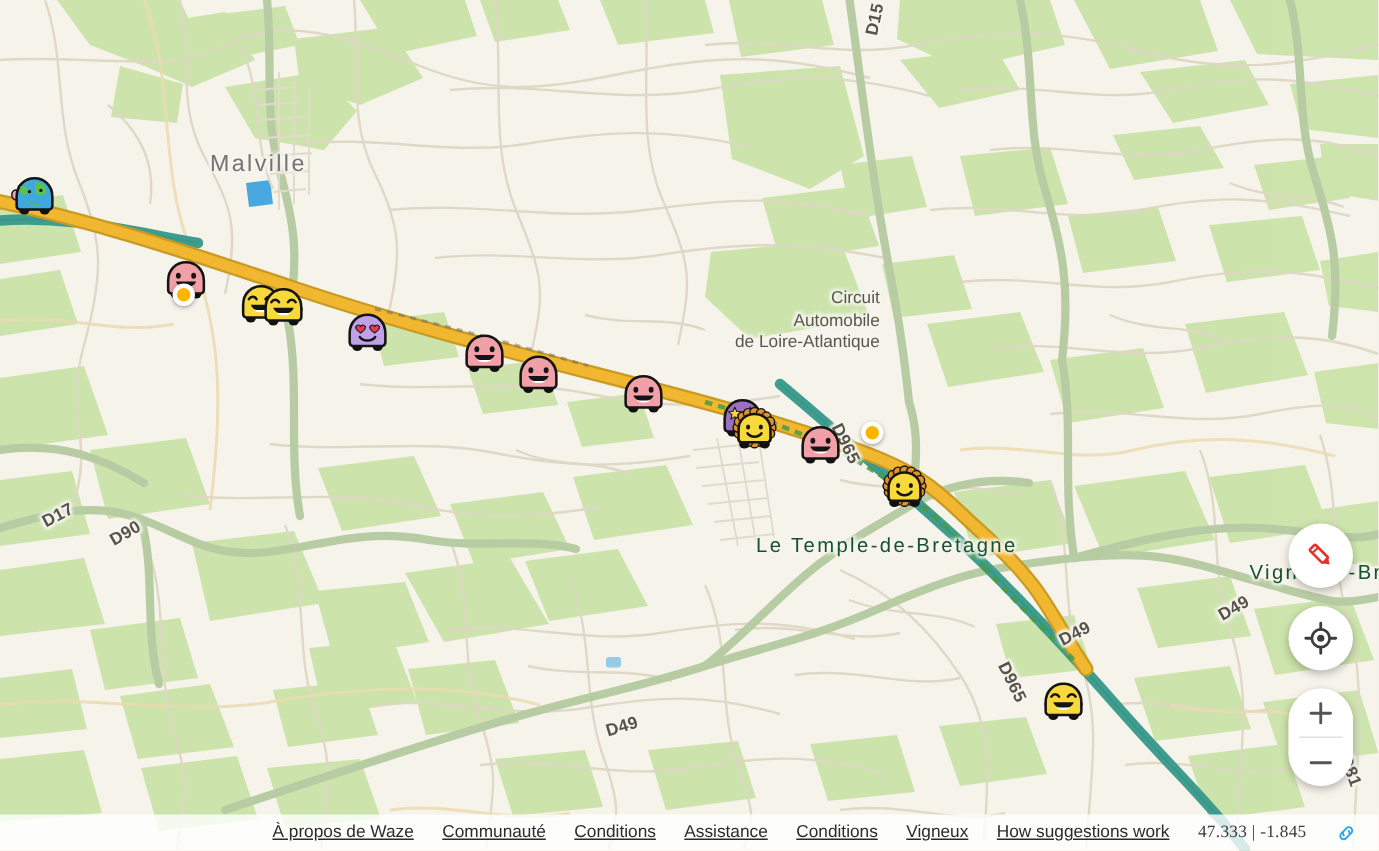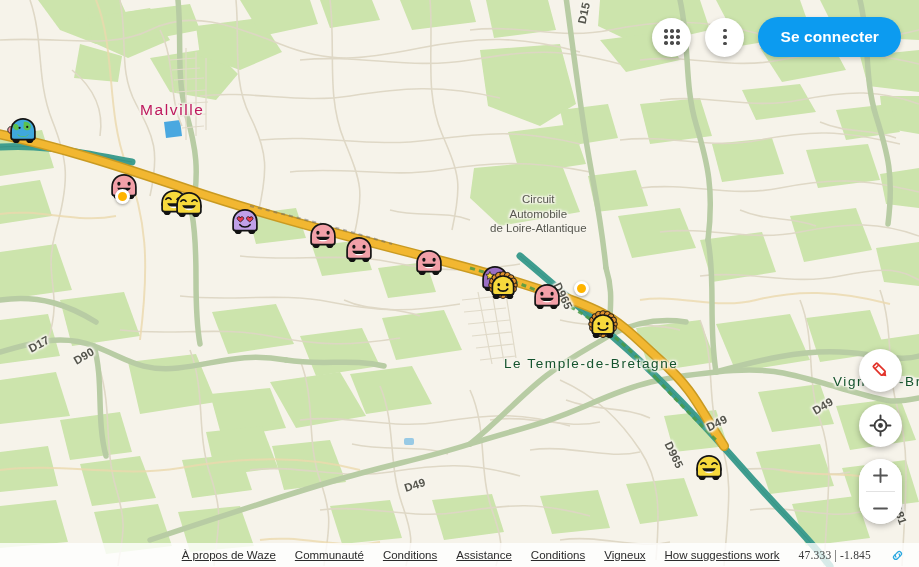--- a/index.html
+++ b/index.html
@@ -16,23 +16,23 @@
   #map svg { display:block; width:919px; height:567px; }
 
   
   .mlabel {
     position:absolute; white-space:nowrap; pointer-events:none;
     color:#4a4a46; text-shadow:
       -1.4px -1.4px 1.6px #f7f5ee, 1.4px -1.4px 1.6px #f7f5ee,
       -1.4px  1.4px 1.6px #f7f5ee, 1.4px  1.4px 1.6px #f7f5ee,
        0 0 3px #f7f5ee, 0 0 5px #f7f5ee;
   }
-  .city-label { font-size:15.5px; letter-spacing:1.6px; color:#be185d; font-weight:400; }
+  .city-label { font-size:15.5px; letter-spacing:1.6px; color:#737373; font-weight:400; }
   .town-label { font-size:13.5px; letter-spacing:1.6px; color:#14532d; }
-  .poi-label  { font-size:11.5px; line-height:14.5px; color:#57574f; text-align:center; }
+  .poi-label  { font-size:11.5px; line-height:14.5px; color:#57574f; text-align:right; }
   .road-label { font-size:11.5px; font-weight:600; color:#54544c; letter-spacing:.2px; }
 
   
   .mood { position:absolute; width:34px; height:31px; pointer-events:auto; cursor:pointer; }
   .mood svg { display:block; width:100%; height:100%; overflow:visible; }
   .dotmk {
     position:absolute; width:15px; height:15px; border-radius:50%;
     background:#ffb400; border:3px solid #ffffff;
     box-shadow:0 1px 3px rgba(0,0,0,.35); cursor:pointer;
   }
@@ -492,45 +492,20 @@
           <path d="M7.5 12.5 C9 10 12 10 13.5 12.5" fill="none" stroke="#141414" stroke-width="2" stroke-linecap="round"></path>
             <path d="M20.5 12.5 C22 10 25 10 26.5 12.5" fill="none" stroke="#141414" stroke-width="2" stroke-linecap="round"></path>
             <path d="M9 17 C11 23.5 23 23.5 25 17 Z" fill="#141414"></path>
             <path d="M11.5 21 C14 23.4 20 23.4 22.5 21" fill="#ffffff"></path>
         </svg>
       </div>
       <div class="dotmk" style="left: 115px; top: 189px;"></div>
       <div class="dotmk" style="left: 574px; top: 281px;"></div>
     </div>
 
-  <div class="top-right">
-    <button class="circ-btn">
-      <span class="grid-dots">
-        <i></i>
-          <i></i>
-          <i></i>
-          <i></i>
-          <i></i>
-          <i></i>
-          <i></i>
-          <i></i>
-          <i></i>
-      </span>
-    </button>
-    <button class="circ-btn">
-      <span class="kebab">
-        <i></i>
-          <i></i>
-          <i></i>
-      </span>
-    </button>
-    <button class="signin-btn">
-      <span>Se connecter</span>
-    </button>
-  </div>
 
   <div class="right-stack">
     <button class="rnd-btn">
       <svg width="23" height="23" viewBox="0 0 24 24">
         <g transform="rotate(-45 12 12)">
           <rect x="9.2" y="3.6" width="5.6" height="13" rx="1.1" fill="none" stroke="#e2342b" stroke-width="1.8"></rect>
           <path d="M9.2 16.6 L12 20.6 L14.8 16.6 Z" fill="#e2342b"></path>
           <path d="M9.2 6.6 H14.8" stroke="#e2342b" stroke-width="1.5"></path>
         </g>
       </svg>

